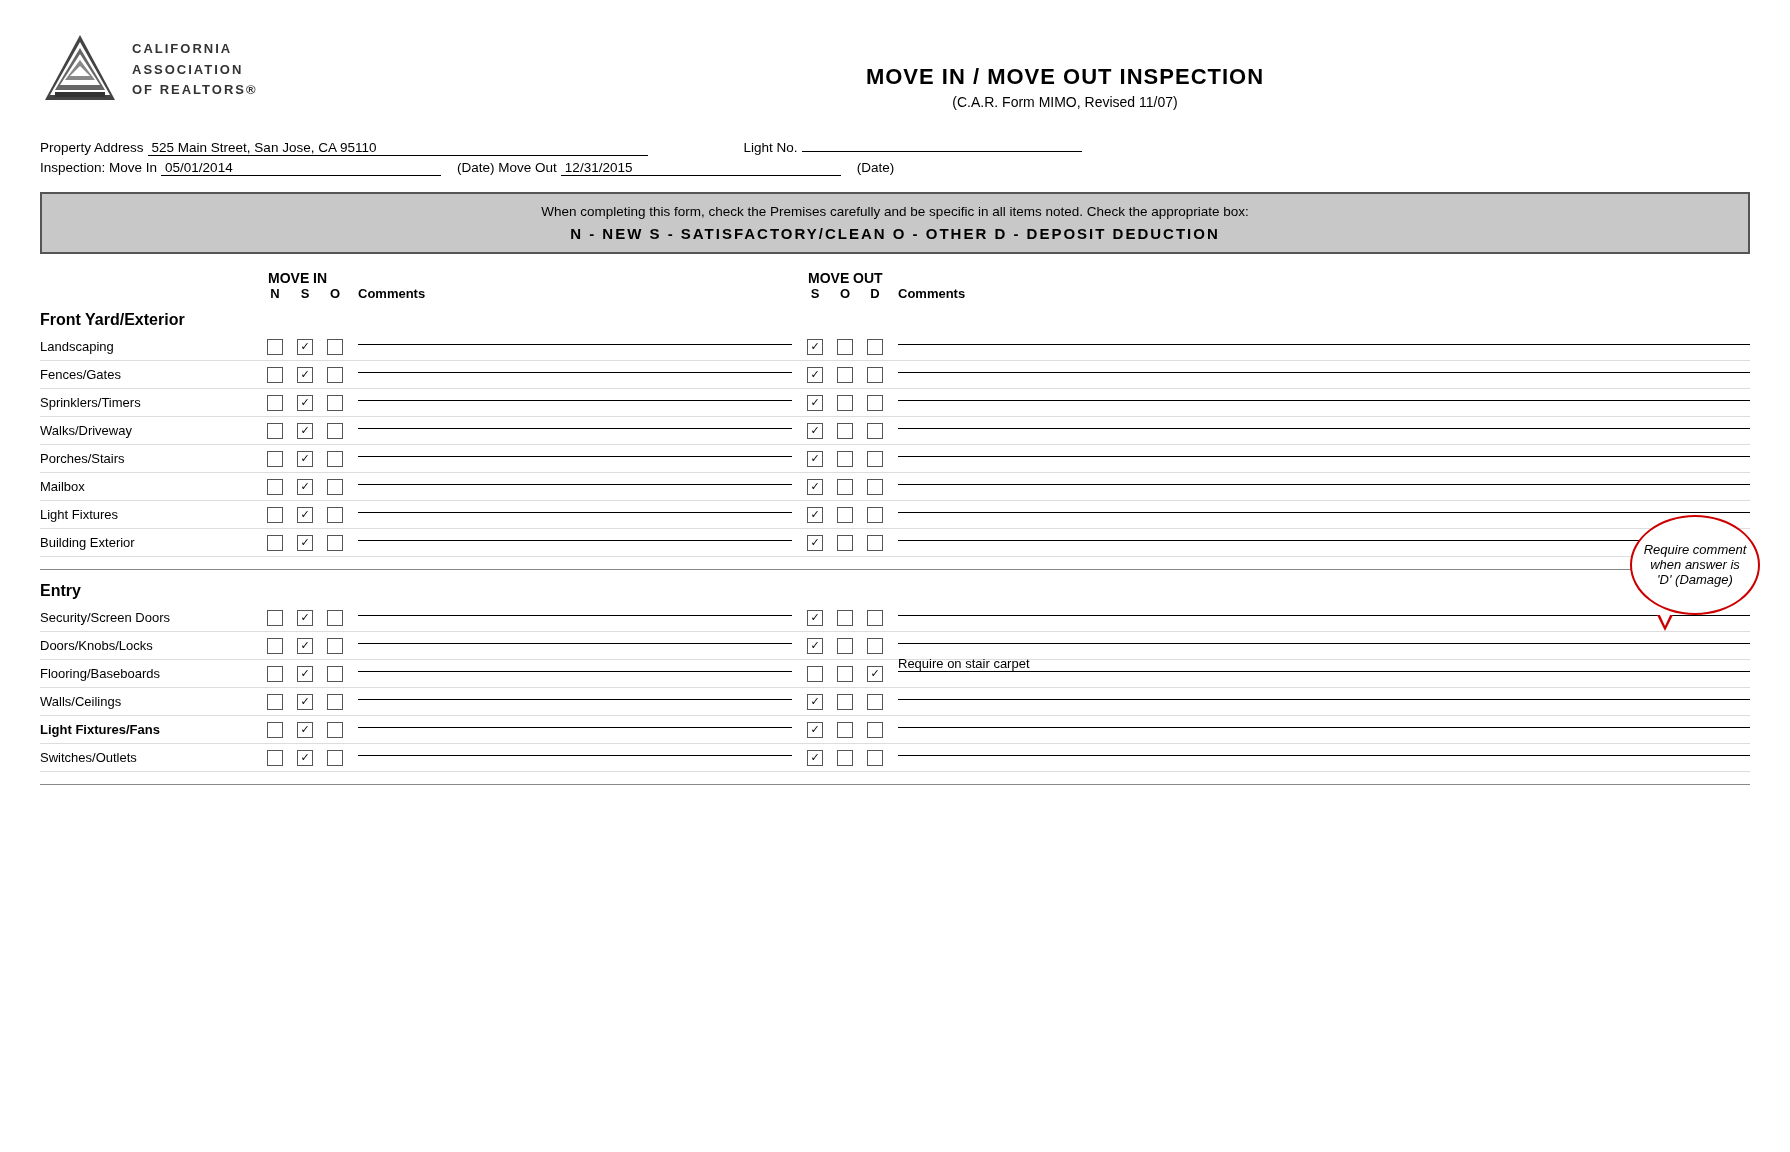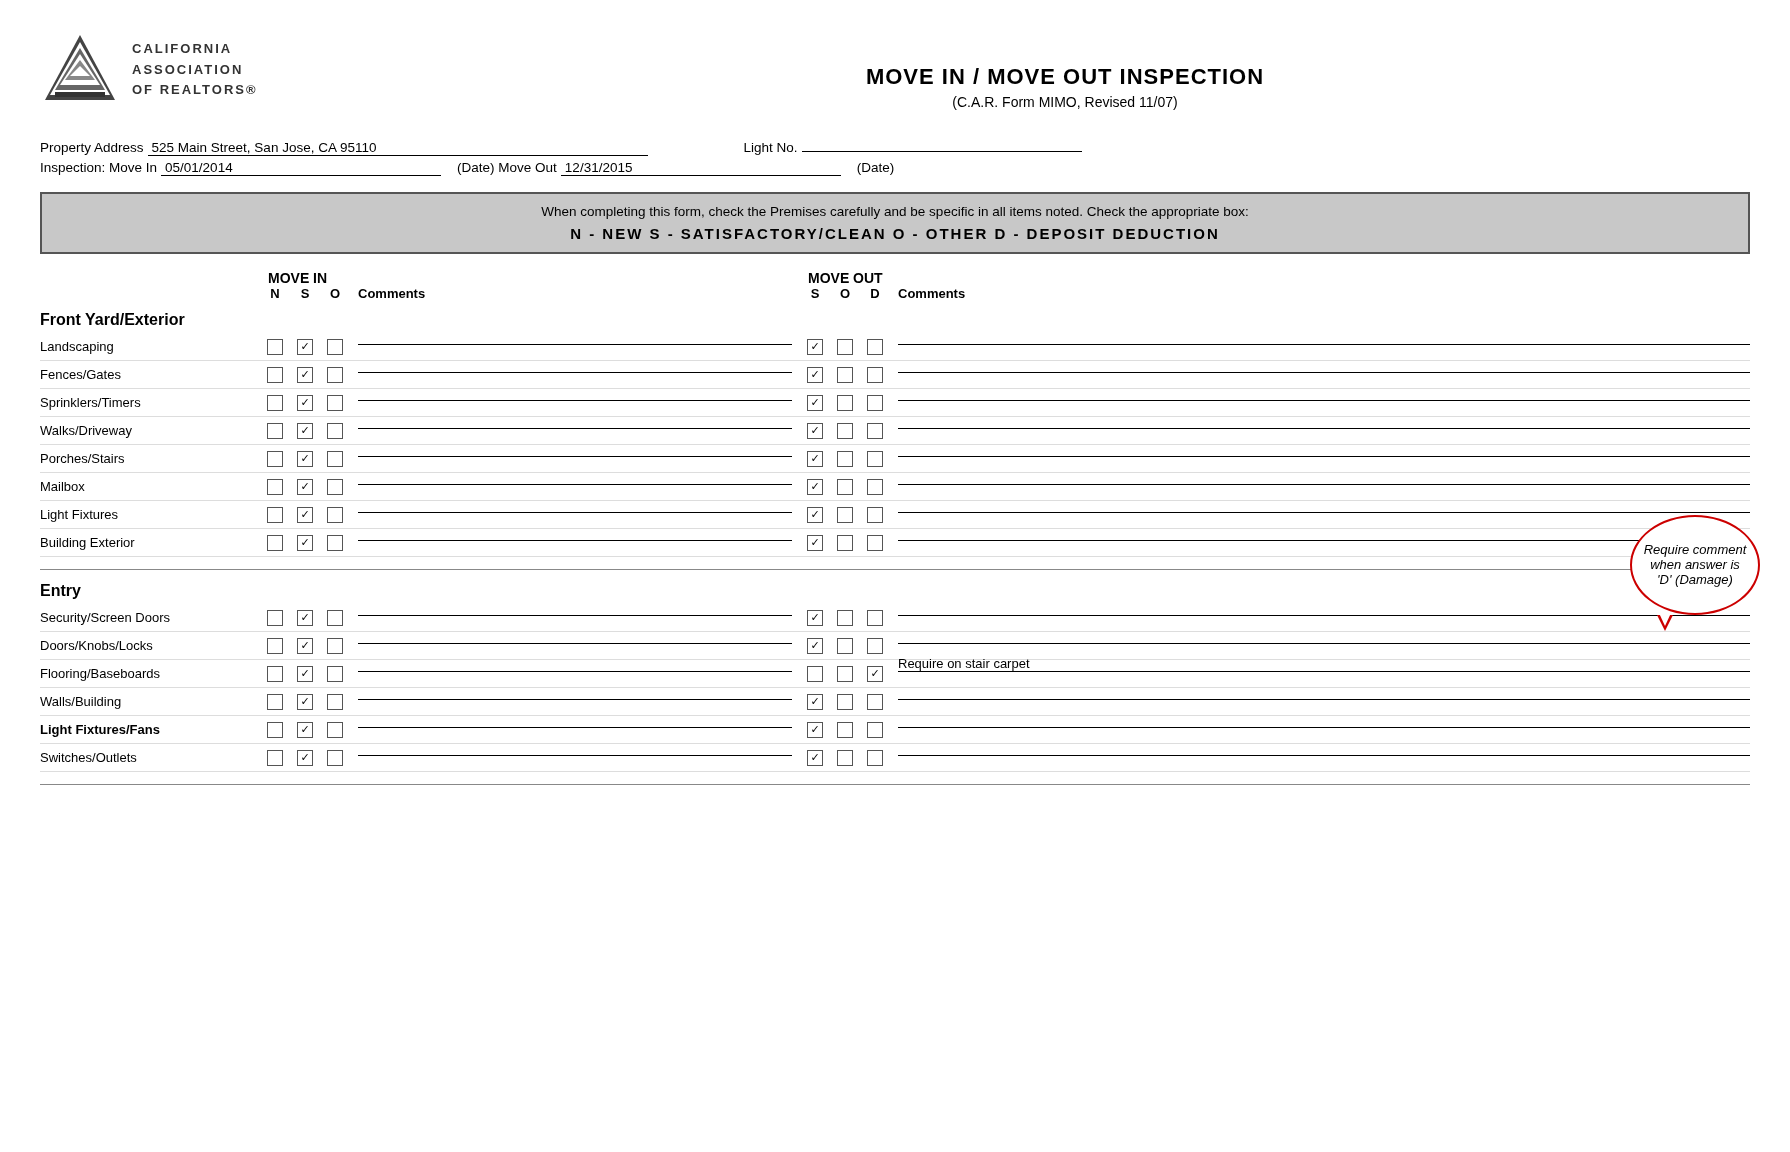--- a/index.html
+++ b/index.html
@@ -518,21 +518,21 @@
         <div style="width: 30px; display: flex; justify-content: center; align-items: center;">
           <div style="width: 16px; height: 16px; border: 1.5px solid rgb(85, 85, 85); display: flex; justify-content: center; align-items: center; font-size: 11px; background: rgb(255, 255, 255);">✓</div>
         </div>
         <div style="flex: 1 1 0%; margin-left: 8px; display: flex; flex-direction: column; justify-content: flex-end; position: relative;">
           <div style="border-bottom: 1px solid rgb(0, 0, 0); height: 1px; margin-bottom: 4px;"></div>
           <span style="font-size: 13px; position: absolute; bottom: 5px; left: 0px; white-space: nowrap;">Require on stair carpet</span>
         </div>
       </div>
     </div>
     <div style="display: flex; align-items: center; height: 28px; border-bottom: 1px solid rgb(221, 221, 221); position: relative;">
-      <div style="width: 220px; font-size: 13px; padding-right: 8px;">Walls/Building</div>
+      <div style="width: 220px; font-size: 13px; padding-right: 8px;">Walls/Ceilings</div>
       <div style="display: flex; align-items: center; width: 540px;">
         <div style="width: 30px; display: flex; justify-content: center; align-items: center;">
           <div style="width: 16px; height: 16px; border: 1.5px solid rgb(85, 85, 85); display: flex; justify-content: center; align-items: center; font-size: 11px; background: rgb(255, 255, 255);"></div>
         </div>
         <div style="width: 30px; display: flex; justify-content: center; align-items: center;">
           <div style="width: 16px; height: 16px; border: 1.5px solid rgb(85, 85, 85); display: flex; justify-content: center; align-items: center; font-size: 11px; background: rgb(255, 255, 255);">✓</div>
         </div>
         <div style="width: 30px; display: flex; justify-content: center; align-items: center;">
           <div style="width: 16px; height: 16px; border: 1.5px solid rgb(85, 85, 85); display: flex; justify-content: center; align-items: center; font-size: 11px; background: rgb(255, 255, 255);"></div>
         </div>

